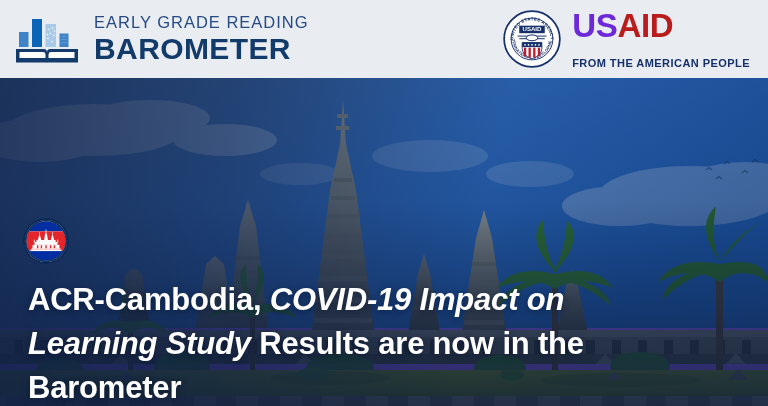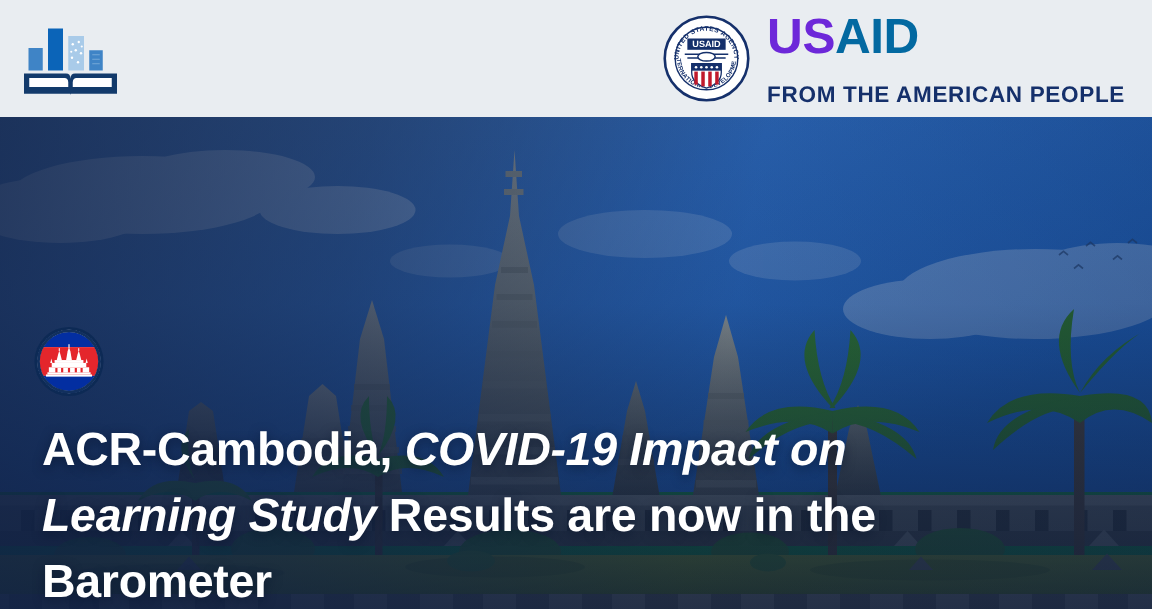--- a/index.html
+++ b/index.html
@@ -71,37 +71,37 @@
   }
   .usaid-seal { width: 58px; height: 58px; flex: 0 0 auto; }
   .usaid-words { display: flex; flex-direction: column; line-height: 1; }
   .usaid-word {
     font-size: 33px;
     font-weight: 700;
     letter-spacing: -0.3px;
     white-space: nowrap;
   }
   .usaid-us { color: #6d28d9; }
-  .usaid-aid { color: #0369a1; }
+  .usaid-aid { color: #b91c1c; }
   .usaid-tag {
-    font-size: 15px;
+    font-size: 11px;
     font-weight: 700;
     letter-spacing: 0.45px;
     color: #15306b;
     margin-top: 16px;
     white-space: nowrap;
   }
 
   
   .hero {
     position: relative;
     width: 768px;
     height: 328px;
     overflow: hidden;
-    background: #15803d;
+    background: #8b5cf6;
   }
   .hero-photo {
     position: absolute;
     inset: 0;
     width: 100%;
     height: 100%;
     display: block;
   }
   .hero-shade {
     position: absolute;
@@ -172,20 +172,24 @@
           <line x1="95" y1="53" x2="105" y2="53"></line>
           <line x1="95" y1="59" x2="105" y2="59"></line>
         </g>
 
         <path d="M4 72 L60 72 Q66 72 66 79 Q66 72 72 72 L128 72 L128 95 L72 95 Q66 95 66 101 Q66 95 60 95 L4 95 Z" fill="#123a6b"></path>
         <path d="M11 78 L58 78 Q63 78 63 84 L63 90 L11 90 Z" fill="#ffffff"></path>
         <path d="M121 78 L74 78 Q69 78 69 84 L69 90 L121 90 Z" fill="#ffffff"></path>
         <path d="M4 92 L128 92 L128 99 L4 99 Z" fill="#123a6b"></path>
       </svg>
 
+      <div class="brand-words">
+        <span class="brand-line1">EARLY GRADE READING</span>
+        <span class="brand-line2">BAROMETER</span>
+      </div>
     </div>
 
     <div class="header-spacer"></div>
 
     <div class="usaid-lockup">
 
       <svg class="usaid-seal" viewBox="0 0 100 100" aria-hidden="true">
         <defs>
           <path id="arcTop" d="M 18,50 A 32,32 0 0 1 82,50"></path>
           <path id="arcBot" d="M 16,50 A 34,34 0 0 0 84,50"></path>

